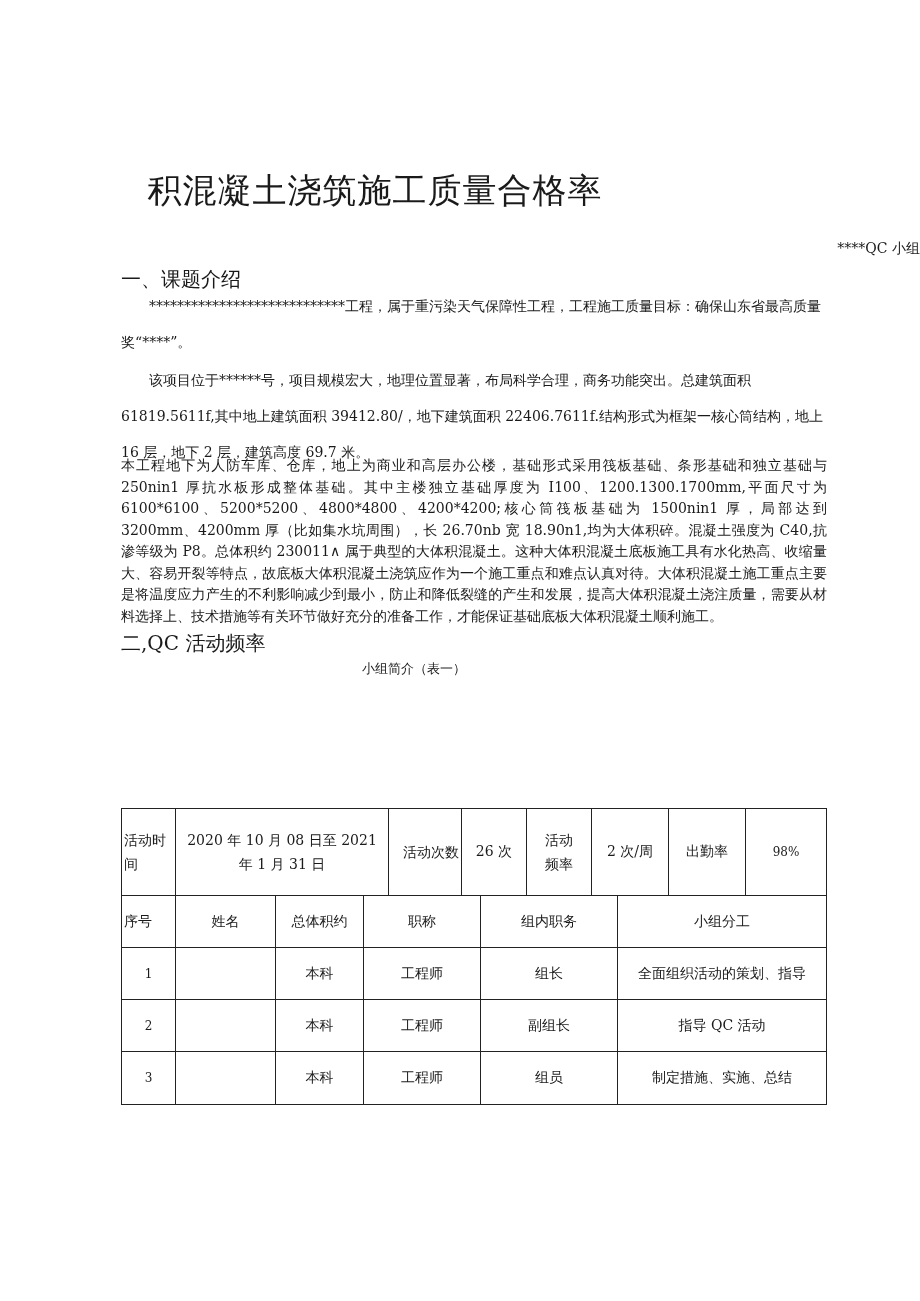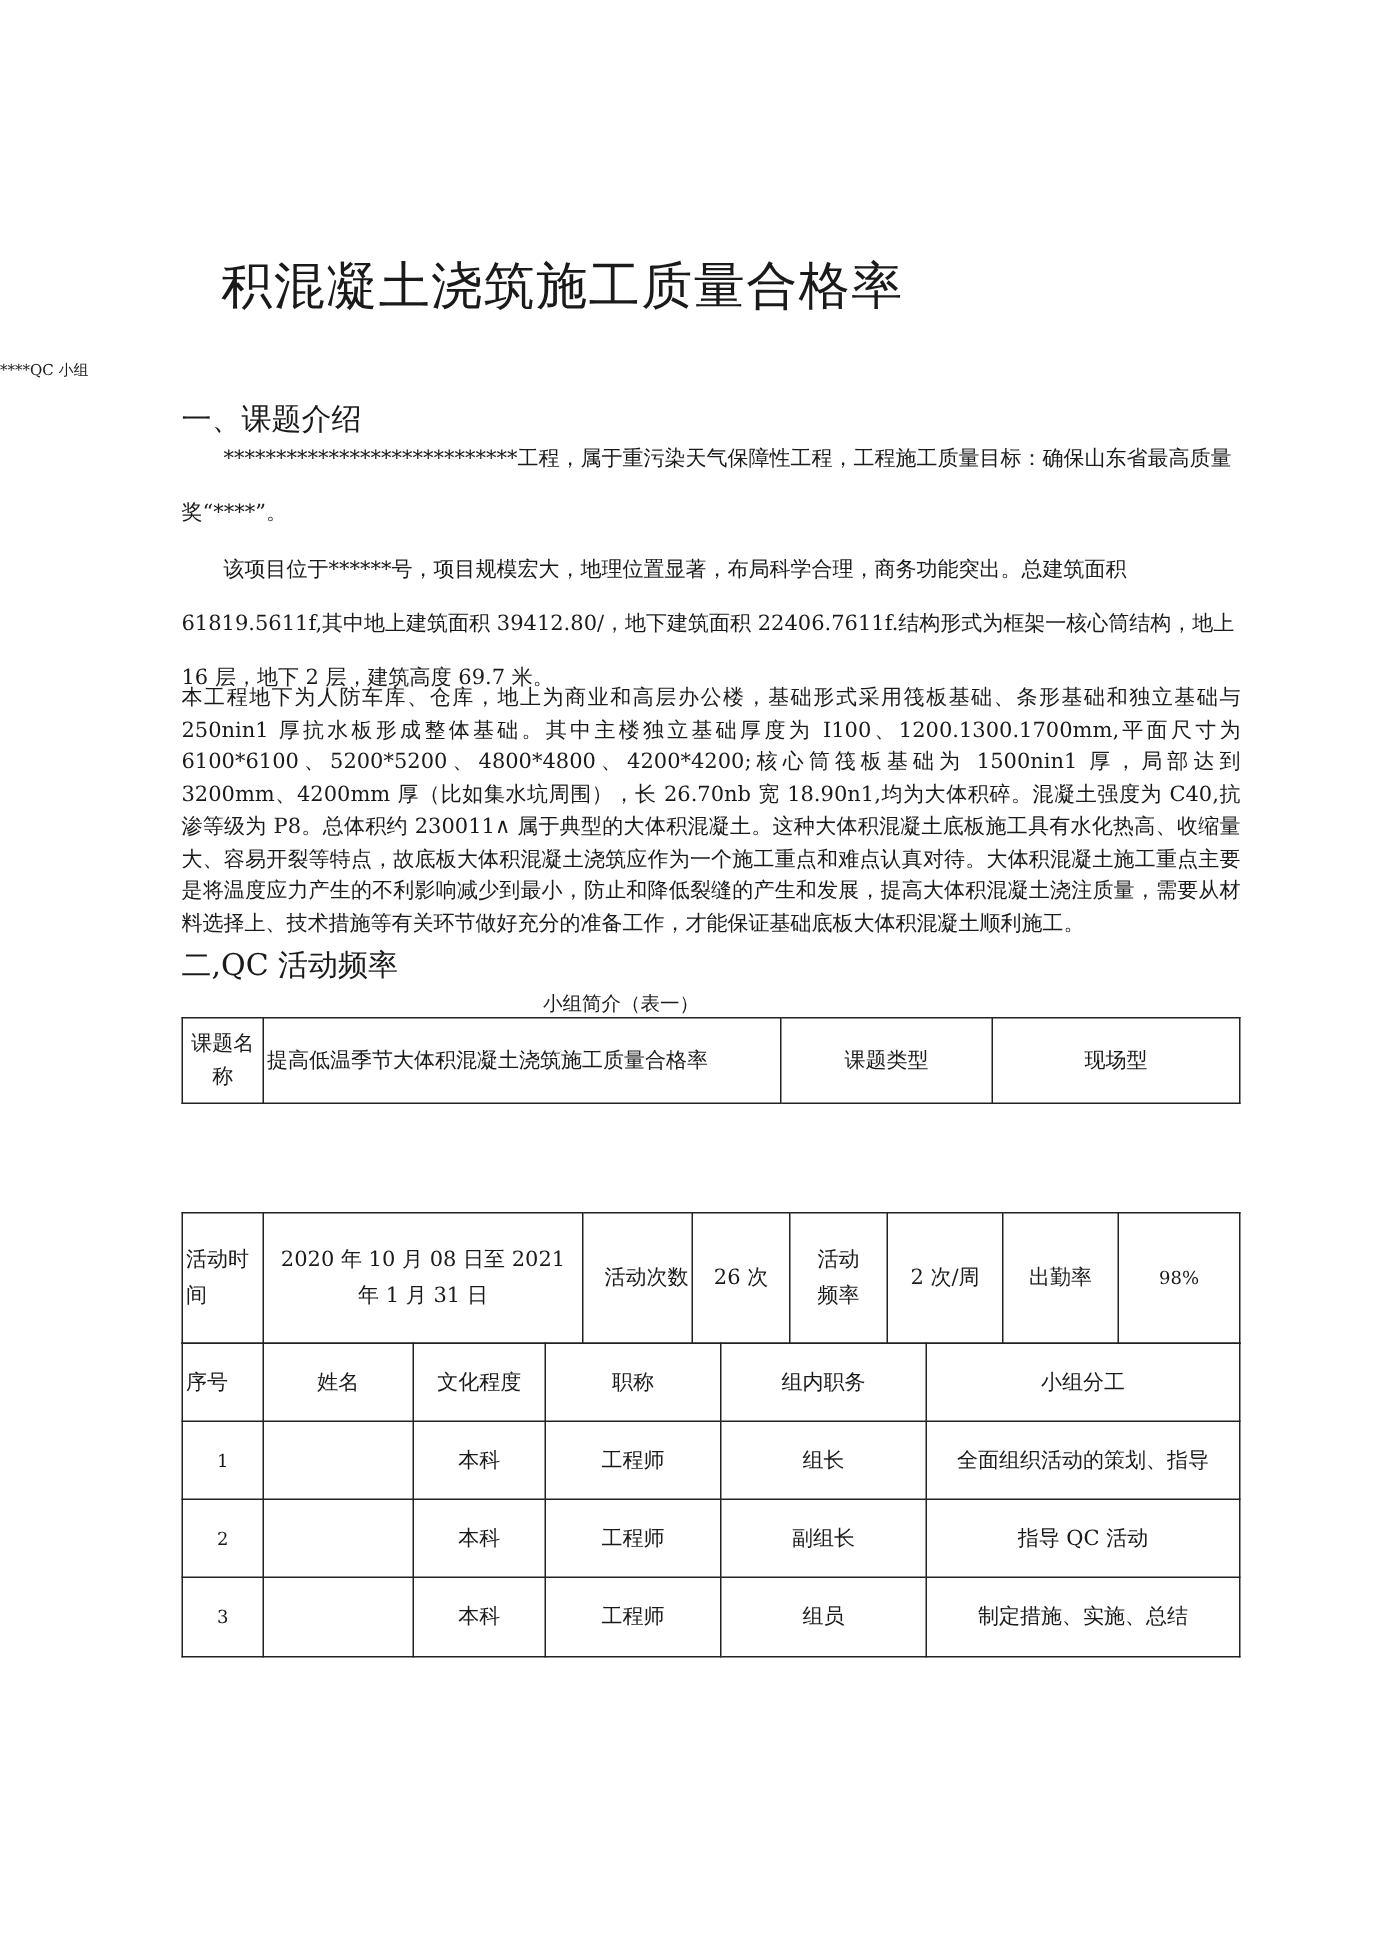--- a/index.html
+++ b/index.html
@@ -1,20 +1,20 @@
 <!DOCTYPE html>
 <html><head>
 <meta charset="utf-8">
 <style>
   html, body { margin: 0; padding: 0; background: #ffffff; }
   body { width: 920px; height: 1301px; position: relative; overflow: hidden;
          font-family: "DejaVu Serif", "Liberation Serif", serif; color: #1a1a1a; }
   .abs { position: absolute; }
   .title { left: 0; width: 750px; top: 168px; text-align: center; font-size: 34px; letter-spacing: 1px; }
-  .subtitle { left: 0; width: 920px; top: 240px; text-align: left; font-size: 10px; }
+  .subtitle { left: 0; width: 920px; top: 240px; text-align: right; font-size: 14px; }
   .h1 { left: 121px; font-size: 20px; }
   .para { left: 121px; width: 706px; font-size: 14px; }
   .para p { margin: 0; }
   .loose { line-height: 36px; }
   .tight { line-height: 21.5px; text-align: justify; }
   .indent { text-indent: 28px; }
   .caption { left: 0; width: 828px; top: 660px; text-align: center; font-size: 13px; font-family: "DejaVu Sans", "Liberation Sans", sans-serif; }
   table { border-collapse: collapse; position: absolute; left: 121px; width: 705px; font-size: 14px; table-layout: fixed; }
   td { border: 1px solid #222; padding: 0 2px; text-align: center; vertical-align: middle; overflow: hidden; }
   td.l { text-align: left; }
@@ -45,26 +45,20 @@
 <div class="abs caption">小组简介（表一）</div>
 
 <table style="top:678px;">
   <colgroup>
     <col style="width:54px">
       <col style="width:345px">
       <col style="width:141px">
       <col style="width:165px">
   </colgroup>
   <tbody>
-      <tr style="height:57px;">
-    <td style="line-height:22px;">课题名称</td>
-    <td class="l">提高低温季节大体积混凝土浇筑施工质量合格率</td>
-    <td>课题类型</td>
-    <td>现场型</td>
-  </tr>
 </tbody>
   </table>
 
 <table style="top:808px;">
   <colgroup>
     <col style="width:54px">
       <col style="width:213px">
       <col style="width:73px">
       <col style="width:65px">
     <col style="width:65px">
@@ -92,21 +86,21 @@
       <col style="width:100px">
       <col style="width:88px">
       <col style="width:117px">
     <col style="width:137px">
       <col style="width:209px">
   </colgroup>
   <tbody>
       <tr style="height:52px;">
     <td class="l">序号</td>
     <td>姓名</td>
-    <td>文化程度</td>
+    <td>总体积约</td>
     <td>职称</td>
     <td>组内职务</td>
     <td>小组分工</td>
   </tr>
   <tr style="height:52px;">
     <td style="font-size:12px;">1</td>
     <td></td>
     <td>本科</td>
     <td>工程师</td>
     <td>组长</td>

